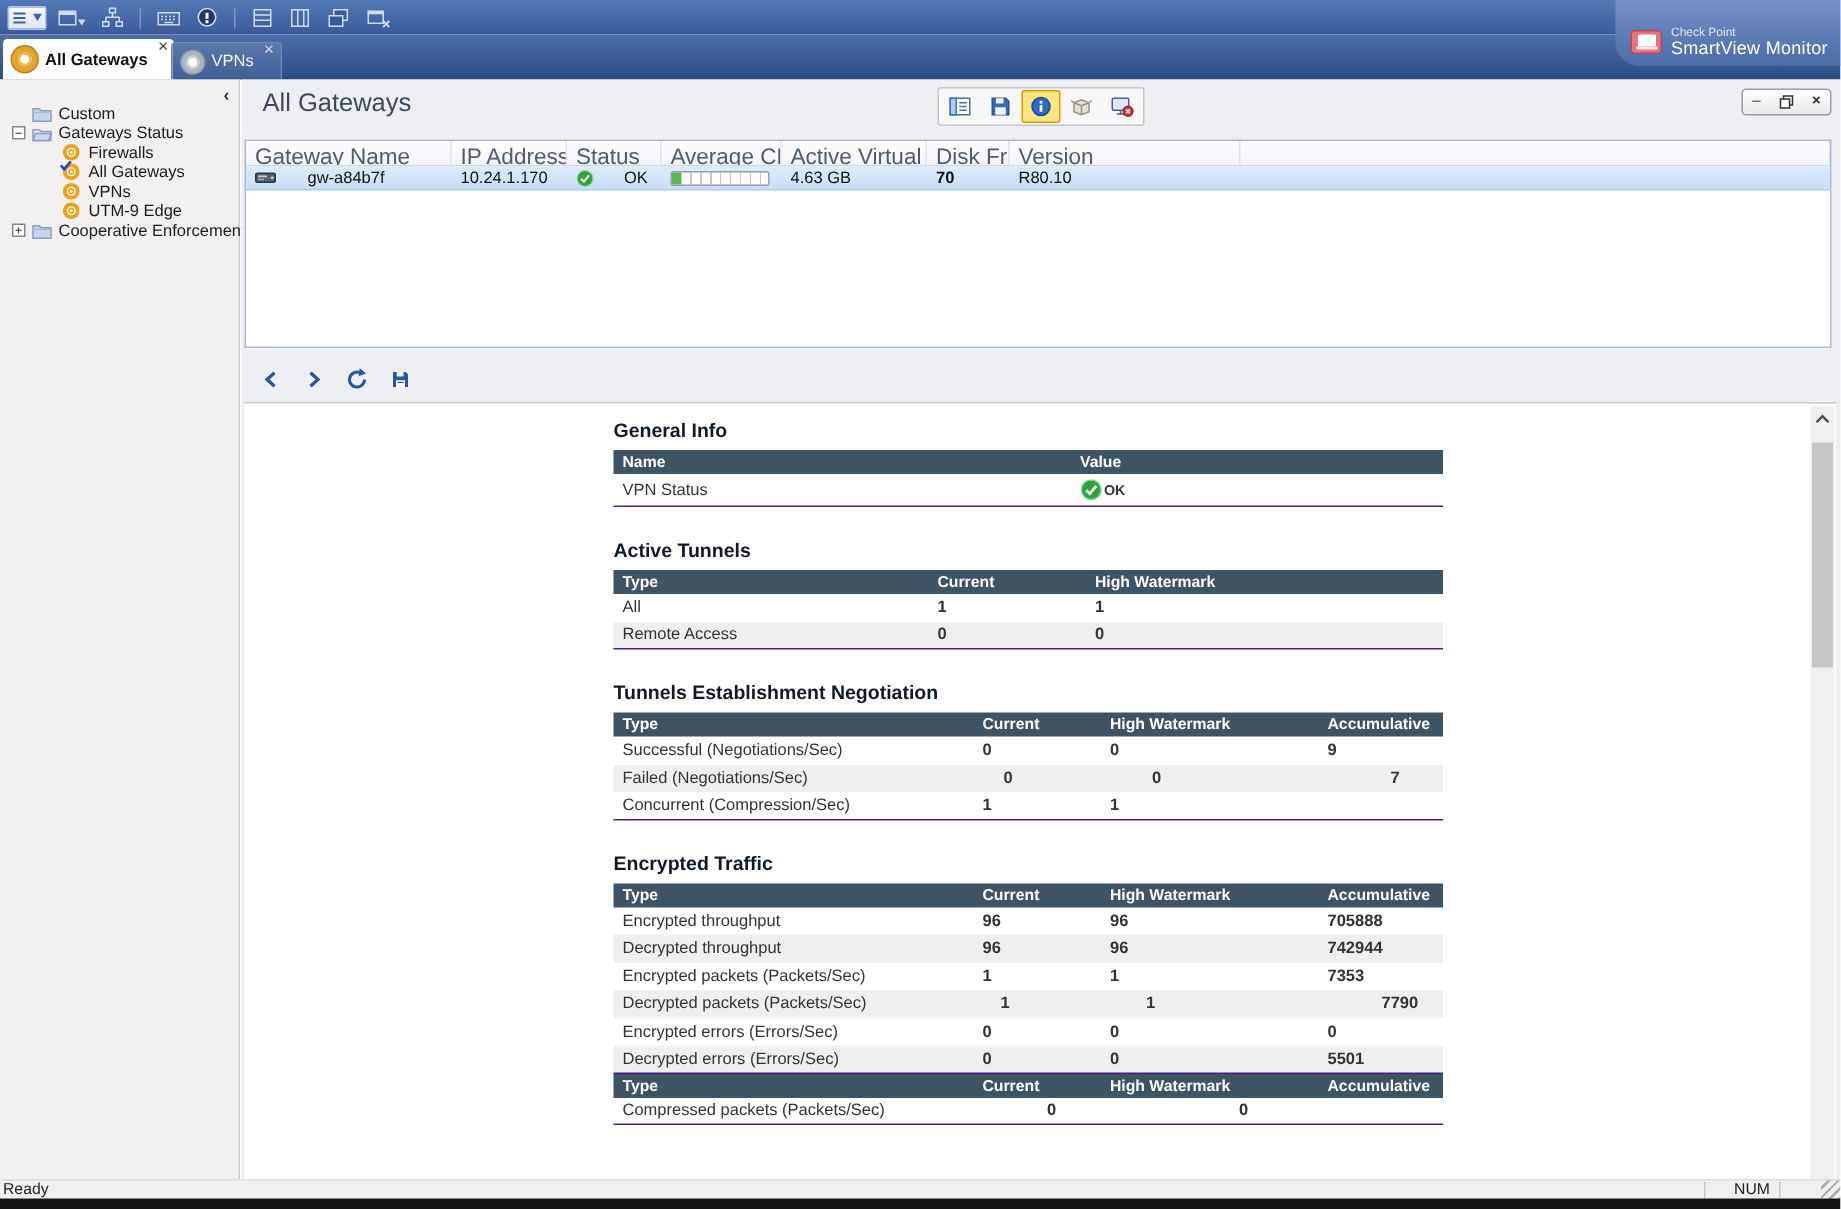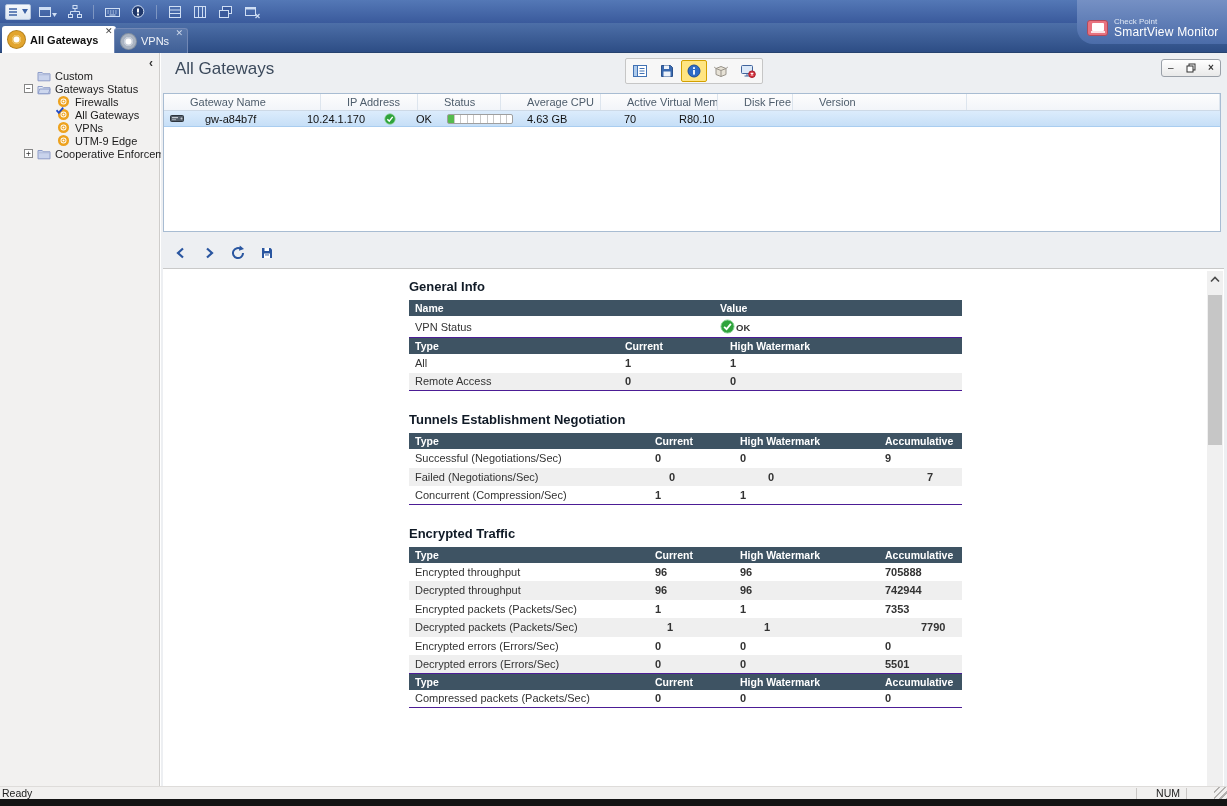--- a/index.html
+++ b/index.html
@@ -34,42 +34,42 @@
                 display:flex; align-items:center; gap:6px; padding:17px 8px 6px 10px; }
   .brand-icon { width:21px; height:16px; background:#e8737f; border:1px solid #b14a5c; border-radius:3px; position:relative; }
   .brand-icon::before { content:""; position:absolute; left:4px; top:2px; width:12px; height:8px; background:#fff; border-radius:1px; }
   .brand-icon::after  { content:""; position:absolute; left:3px; bottom:1.5px; width:14px; height:2px; background:#fbe3e6; }
   .brand-l1 { font-size:8px; color:#dfe7f5; line-height:9px; }
   .brand-l2 { font-size:12px; color:#fff; line-height:13px; letter-spacing:.2px; }
 
   
   .sidebar { position:absolute; left:0; top:53px; width:160px; height:733px; background:#f2f1f0; border-right:1px solid #cfcdcb; }
   .collapse-btn { position:absolute; top:4px; right:6px; font-size:12px; font-weight:bold; color:#333; line-height:12px; }
-  .tree { position:absolute; left:0; top:16px; right:0;margin-left:16px; }
+  .tree { position:absolute; left:0; top:16px; right:0; }
   .tree-item { height:13px; display:flex; align-items:center; font-size:11px; color:#1b1b1b; white-space:nowrap; }
   .tree-exp { width:9px; height:9px; background:#fff; border:1px solid #868686; font-size:8px; line-height:7px;
               text-align:center; color:#333; margin-right:4px; flex:none; font-family:"DejaVu Sans Mono",monospace; }
   .tree-exp.none { visibility:hidden; }
   .tree-ico { width:14px; height:12px; margin-right:4px; flex:none; position:relative; display:flex; align-items:center; }
 
   
   .main { position:absolute; left:161px; top:53px; right:0; height:733px; background:#edeff2; }
   .page-title { position:absolute; left:14px; top:6px; font-size:17px; color:#3c4a5c; }
   .view-toolbar { position:absolute; left:50%; transform:translateX(-50%); top:5px; height:26px; display:flex; gap:1px;
                   background:#f7f7f7; border:1px solid #c6c6c6; border-radius:2px; padding:1px; }
   .vt-btn { width:26px; height:22px; display:flex; align-items:center; justify-content:center; border:1px solid transparent; }
   .vt-btn.selected { background:#ffe582; border:1px solid #d2a000; border-radius:2px; }
   .win-controls { position:absolute; right:6px; top:6px; width:60px; height:18px;
                   background:linear-gradient(#ffffff,#e9e9e9); border:1px solid #9aa0a8; border-radius:3px;
                   display:flex; align-items:center; justify-content:space-around; }
   .wc { font-size:10px; color:#333; line-height:10px; display:flex; align-items:center; }
 
   .gw-table { position:absolute; left:2px; top:40px; right:6px; height:139px; background:#fff; border:1px solid #a8bcd2; }
   .gw-head { display:flex; height:17px; border-bottom:1px solid #cdd9e6; background:linear-gradient(#fdfdfd,#f2f5f9); }
-  .gw-hcell { font-size:11px; color:#4e5d6c; padding:2px 0 0 6px; border-right:1px solid #dde5ee; white-space:nowrap; overflow:hidden; flex:none;margin-left:20px; }
+  .gw-hcell { font-size:15px; color:#4e5d6c; padding:2px 0 0 6px; border-right:1px solid #dde5ee; white-space:nowrap; overflow:hidden; flex:none; }
   .gw-row { display:flex; height:16px; background:linear-gradient(#dcecfc,#c6dff7); border-bottom:1px solid #a9cdf0;
             font-size:11px; color:#111; }
   .gw-cell { padding-left:6px; white-space:nowrap; overflow:hidden; display:flex; align-items:center; gap:20px; flex:none; }
   .cpu-bar { width:66px; height:10px; border:1px solid #9f9f9f; border-radius:2px; background:
              linear-gradient(to right,#55bb4d 0 6px,rgba(0,0,0,0) 6px),
              repeating-linear-gradient(to right,#fff 0 5.6px,#c9c9c9 5.6px 6.6px); flex:none; }
 
   .nav-toolbar { position:absolute; left:2px; top:187px; height:26px; display:flex; align-items:center; gap:13px; padding-left:9px; }
   .nav-btn { width:16px; height:16px; display:flex; align-items:center; justify-content:center; }
 
@@ -355,21 +355,21 @@
               <circle cx="8" cy="8" r="7" fill="#2fa33c" stroke="#8fd49a" stroke-width="1"></circle>
               <path d="M4.4 8.3 L7 10.8 L11.6 5.2" fill="none" stroke="#fff" stroke-width="1.9"></path>
             </svg>
             <div>OK</div>
           </div>
           <div class="gw-cell" style="width: 80px;">
             <div class="cpu-bar"></div>
             <div>0%</div>
           </div>
           <div class="gw-cell" style="width: 97px;">4.63 GB</div>
-          <div class="gw-cell" style="width: 55px;">70</div>
+          <div class="gw-cell" style="width: 55px; font-weight: bold;">70</div>
           <div class="gw-cell" style="width: 154px;">R80.10</div>
           <div class="gw-cell" style="flex: 1 1 0%;"></div>
         </div>
       </div>
   </div>
 
   <div class="nav-toolbar">
     <div class="nav-btn">
       <svg width="13" height="14" viewBox="0 0 13 14">
           <path d="M9 2.5 L4 7 L9 11.5" fill="none" stroke="#2a56a0" stroke-width="2.2"></path>
@@ -406,20 +406,21 @@
         <div class="t-row last tall" style="grid-template-columns: 305px 1fr;">
           <div class="t-cell">VPN Status</div>
           <div class="status-val">
             <svg width="15" height="15" viewBox="0 0 16 16">
               <circle cx="8" cy="8" r="7" fill="#2fa33c" stroke="#8fd49a" stroke-width="1"></circle>
               <path d="M4.4 8.3 L7 10.8 L11.6 5.2" fill="none" stroke="#fff" stroke-width="1.9"></path>
             </svg>
             <div class="lbl">OK</div>
           </div>
         </div>
+        <div class="sec-title">Active Tunnels</div>
         <div class="t-head" style="grid-template-columns: 210px 105px 1fr;">
           <div class="t-hcell">Type</div>
           <div class="t-hcell">Current</div>
           <div class="t-hcell">High Watermark</div>
         </div>
         <div class="t-row" style="grid-template-columns: 210px 105px 1fr;">
           <div class="t-cell">All</div>
           <div class="t-cell num">1</div>
           <div class="t-cell num">1</div>
         </div>
@@ -495,21 +496,21 @@
           <div class="t-cell num">0</div>
           <div class="t-cell num">0</div>
           <div class="t-cell num">5501</div>
         </div>
         <div class="t-head" style="grid-template-columns: 240px 85px 145px 1fr;">
           <div class="t-hcell">Type</div>
           <div class="t-hcell">Current</div>
           <div class="t-hcell">High Watermark</div>
           <div class="t-hcell">Accumulative</div>
         </div>
-        <div class="t-row last" style="grid-template-columns: 240px 85px 145px 1fr;">
+        <div class="t-row last" style="grid-template-columns: 240px 85px 145px 1fr; gap: 43px;">
           <div class="t-cell">Compressed packets (Packets/Sec)</div>
           <div class="t-cell num">0</div>
           <div class="t-cell num">0</div>
           <div class="t-cell num">0</div>
         </div>
       </div>
     <div class="v-scrollbar">
       <div class="sb-up">
         <svg width="10" height="7" viewBox="0 0 10 7">
             <path d="M1 5.5 L5 1.5 L9 5.5" fill="none" stroke="#4a4a4a" stroke-width="1.6"></path>

